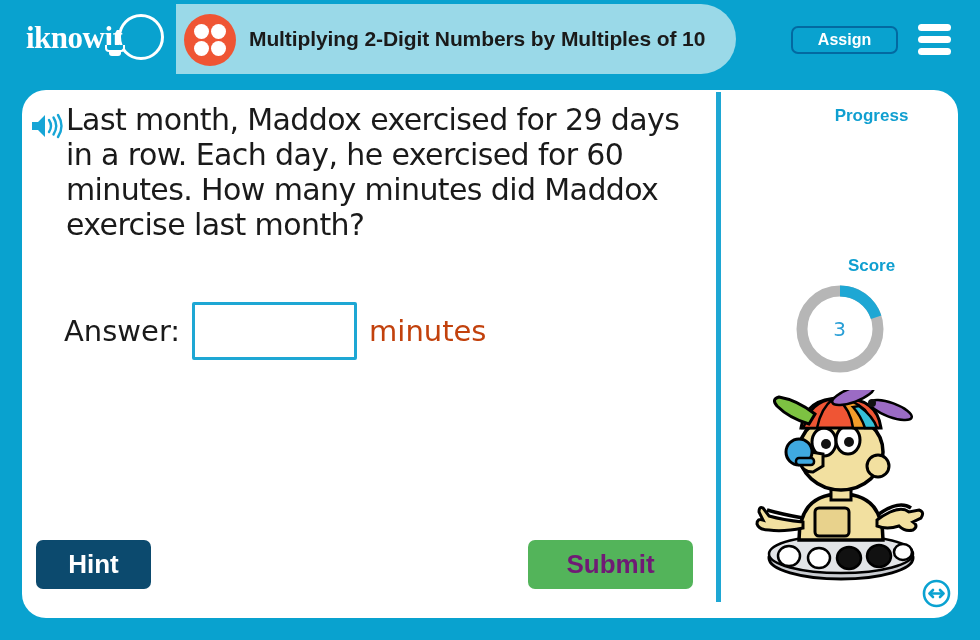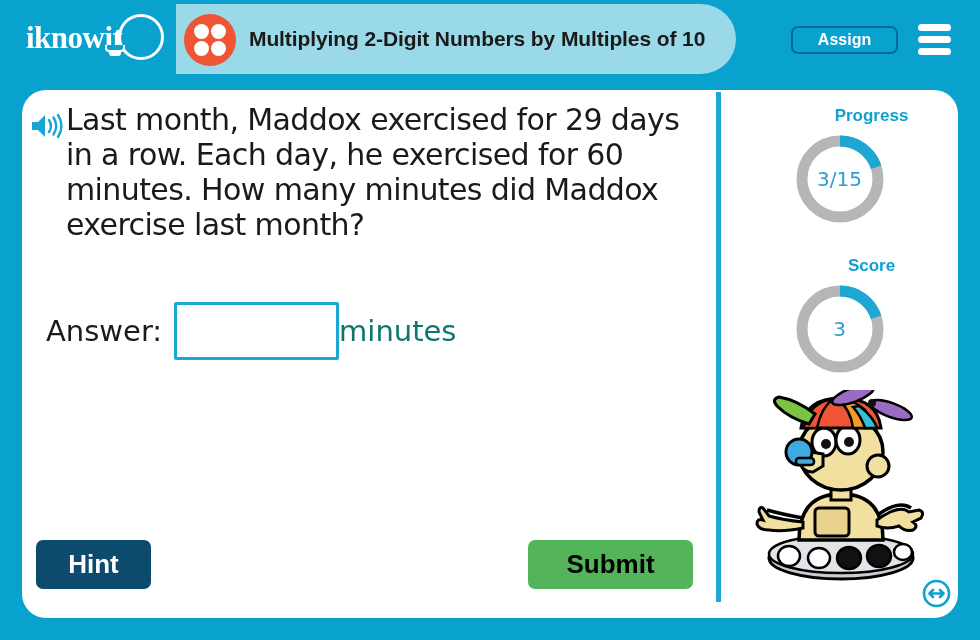--- a/index.html
+++ b/index.html
@@ -187,21 +187,21 @@
     font-size: 30px;
     line-height: 1.17;
     color: #1a1a1a;
     font-family: "DejaVu Sans", sans-serif;
     letter-spacing: -0.6px;
   }
 
   
   #answer-row {
     position: absolute;
-    left: 24px; top: 212px;
+    left: 42px; top: 212px;
     display: flex;
     align-items: center;
     justify-content: center;
   }
   #answer-label {
     font-size: 29px;
     color: #1a1a1a;
     font-family: "DejaVu Sans", sans-serif;
   }
   #answer-input {
@@ -213,21 +213,22 @@
     background: #ffffff;
     font-size: 26px;
     font-family: "DejaVu Sans", sans-serif;
     color: #1a1a1a;
     padding: 0 8px;
     box-sizing: border-box;
     outline: none;
   }
   #answer-unit {
     font-size: 29px;
-    color: #0f766e;
+    color: #c2410c;
+    margin-left: 12px;
     font-family: "DejaVu Sans", sans-serif;
   }
 
   
   #hint-btn {
     position: absolute;
     left: 14px; top: 450px;
     width: 115px; height: 49px;
     background: #0c4a6e;
     border: none;
@@ -239,21 +240,21 @@
     cursor: pointer;
     padding: 0;
   }
   #submit-btn {
     position: absolute;
     left: 506px; top: 450px;
     width: 165px; height: 49px;
     background: #53b45a;
     border: none;
     border-radius: 7px;
-    color: #000000;
+    color: #701a75;
     font-size: 26px;
     font-weight: bold;
     font-family: "Liberation Sans", sans-serif;
     cursor: pointer;
     padding: 0;
   }
 
   
   #sidebar {
     position: absolute;
@@ -363,27 +364,20 @@
         <input id="answer-input" type="text" placeholder="" style="">
         <span id="answer-unit">minutes</span>
       </div>
 
       <button id="hint-btn">Hint</button>
       <button id="submit-btn">Submit</button>
 
       <div id="sidebar">
 
         <div class="gauge-label" id="progress-label">Progress</div>
-        <div class="gauge-wrap" id="progress-gauge">
-          <svg width="94" height="94" viewBox="0 0 94 94">
-            <circle cx="47" cy="47" r="38" fill="none" stroke="#b6b6b6" stroke-width="11"></circle>
-            <path id="progress-arc" fill="none" stroke="#1ea7d4" stroke-width="11" d="M 47 9 A 38 38 0 0 1 83.14014761921584 35.257354213751995"></path>
-          </svg>
-          <div class="gauge-value">3/15</div>
-        </div>
 
         <div class="gauge-label" id="score-label">Score</div>
         <div class="gauge-wrap" id="score-gauge">
           <svg width="94" height="94" viewBox="0 0 94 94">
             <circle cx="47" cy="47" r="38" fill="none" stroke="#b6b6b6" stroke-width="11"></circle>
             <path id="score-arc" fill="none" stroke="#1ea7d4" stroke-width="11" d="M 47 9 A 38 38 0 0 1 83.14014761921584 35.257354213751995"></path>
           </svg>
           <div class="gauge-value">3</div>
         </div>
 

